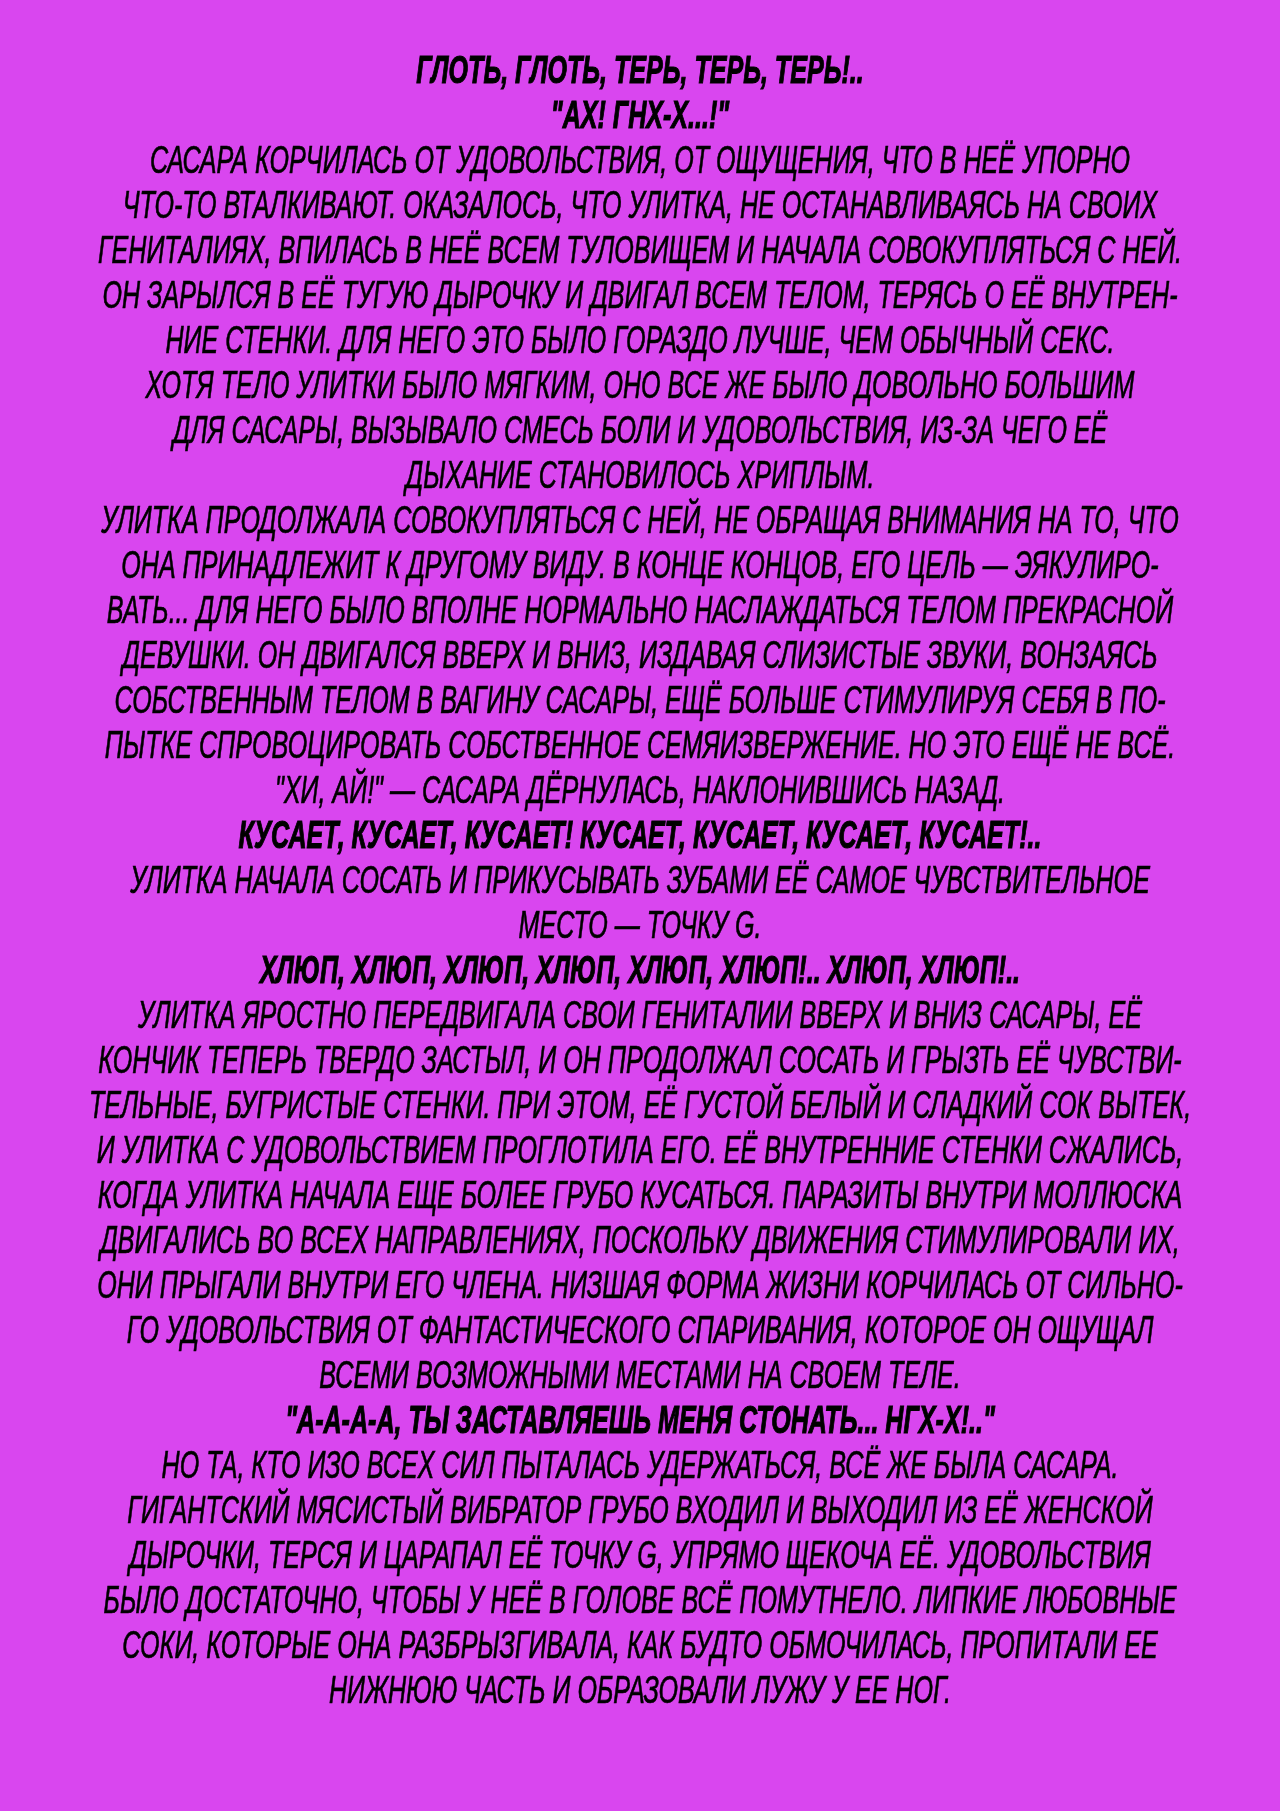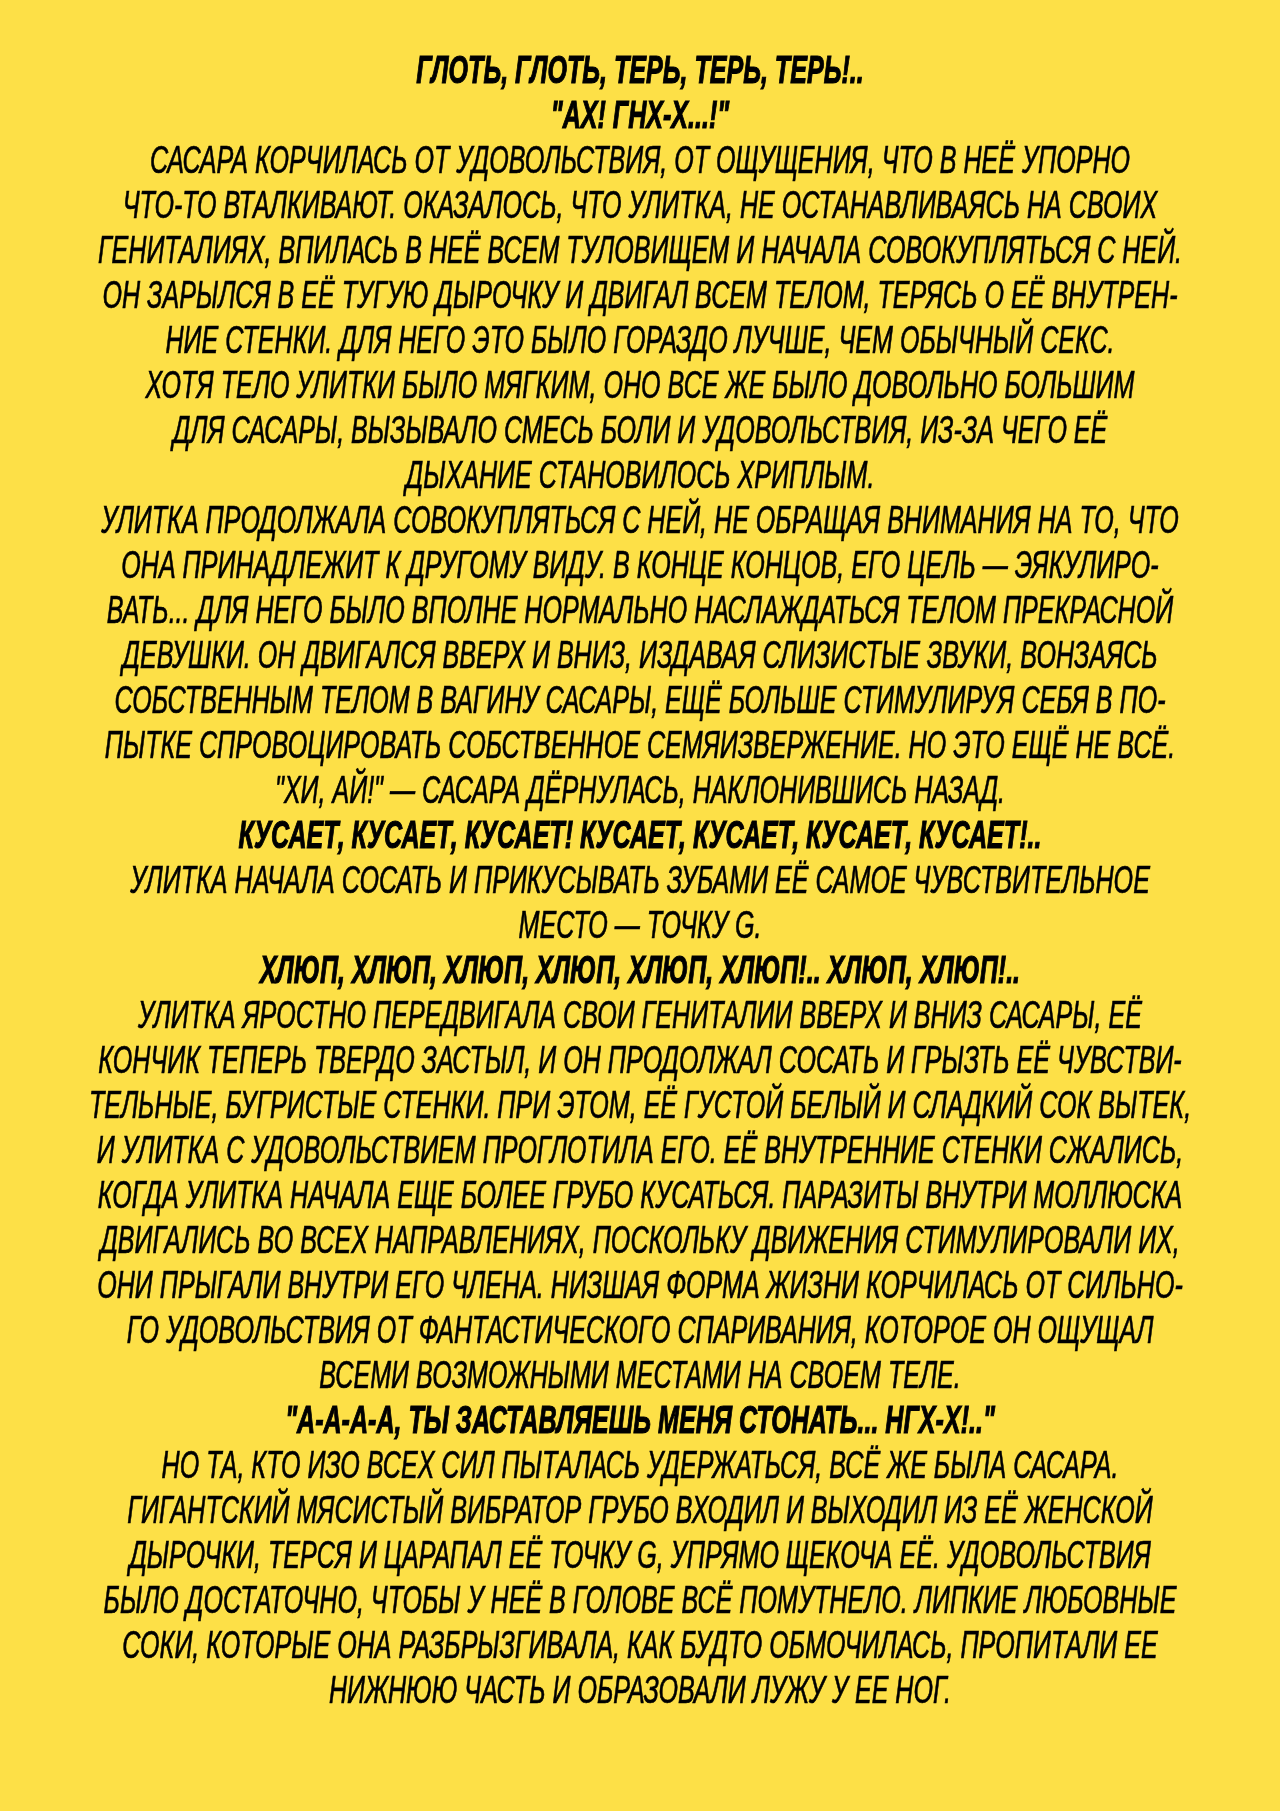--- a/index.html
+++ b/index.html
@@ -4,21 +4,21 @@
 <style>
   html, body {
     margin: 0;
     padding: 0;
     background: #ffffff;
   }
   .page {
     position: relative;
     width: 1280px;
     height: 1811px;
-    background: #fde047;
+    background: #d946ef;
     overflow: hidden;
   }
   .text-block {
     position: absolute;
     top: 48px;
     left: 50%;
     width: 1940px;
     transform: translateX(-50%) scaleX(0.66);
     transform-origin: center top;
     text-align: center;

